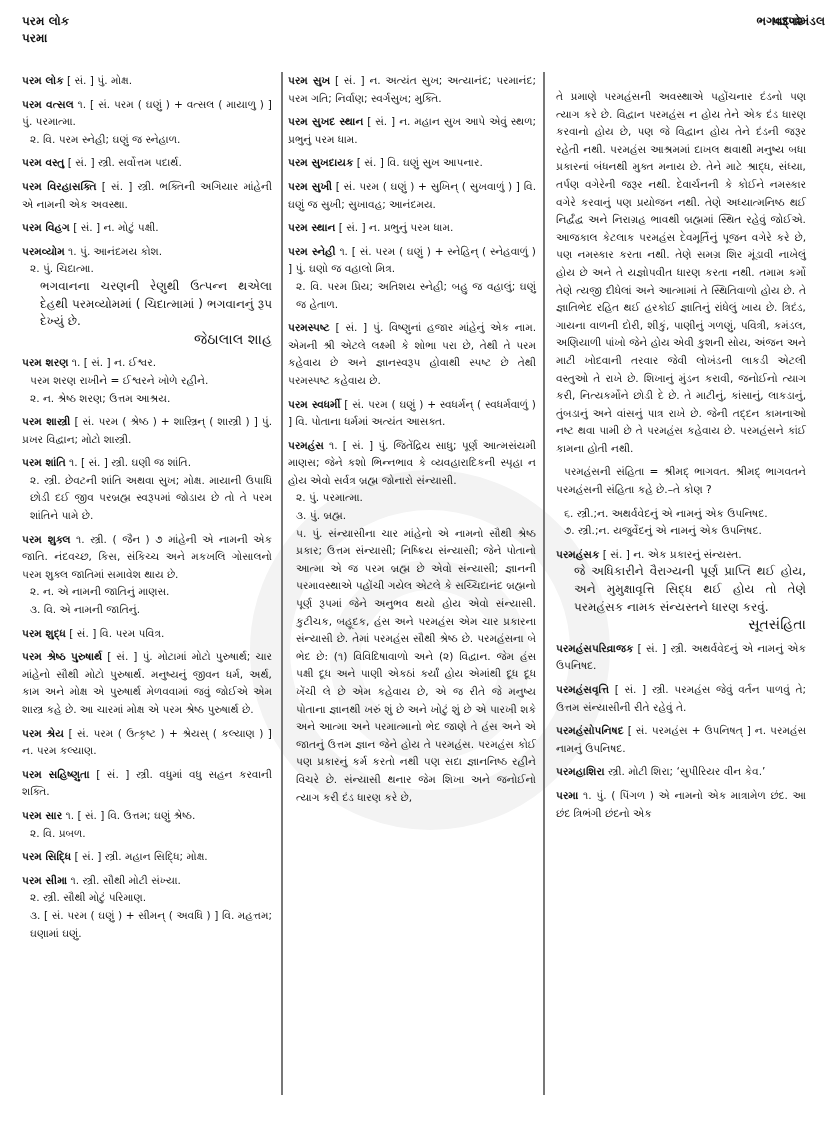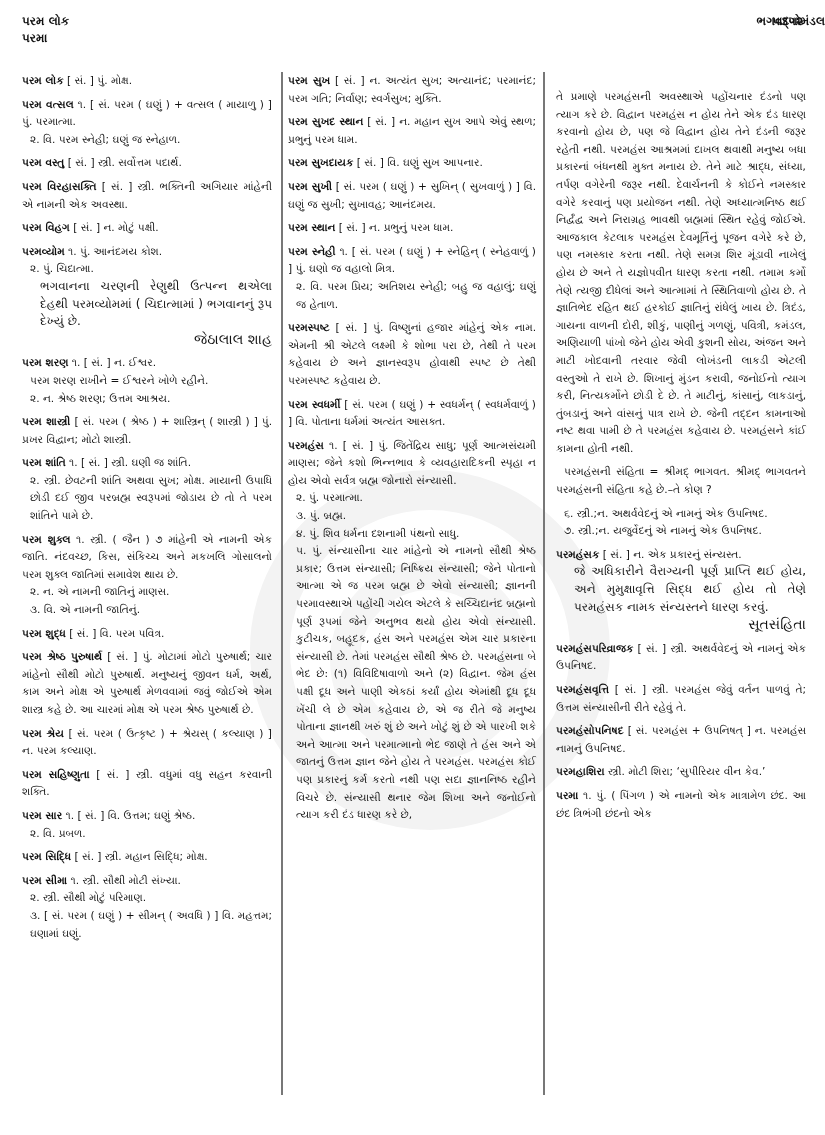--- a/index.html
+++ b/index.html
@@ -149,21 +149,20 @@
       <div class="entry">
         <p><span class="hw">પરમસ્પષ્ટ</span> <span>[ સં. ] પું. વિષ્ણુનાં હજાર માંહેનું એક નામ. એમની શ્રી એટલે લક્ષ્મી કે શોભા પરા છે, તેથી તે પરમ કહેવાય છે અને જ્ઞાનસ્વરૂપ હોવાથી સ્પષ્ટ છે તેથી પરમસ્પષ્ટ કહેવાય છે.</span></p>
       </div>
       <div class="entry">
         <p><span class="hw">પરમ સ્વધર્મી</span> <span>[ સં. પરમ ( ઘણું ) + સ્વધર્મન્ ( સ્વધર્મવાળું ) ] વિ. પોતાના ધર્મમાં અત્યંત આસક્ત.</span></p>
       </div>
       <div class="entry">
         <p><span class="hw">પરમહંસ</span> <span>૧. [ સં. ] પું. જિતેંદ્રિય સાધુ; પૂર્ણ આત્મસંયમી માણસ; જેને કશો ભિન્નભાવ કે વ્યવહારાદિકની સ્પૃહા ન હોય એવો સર્વત્ર બ્રહ્મ જોનારો સંન્યાસી.</span></p>
         <p class="sense">૨. પું. પરમાત્મા.</p>
         <p class="sense">૩. પું. બ્રહ્મ.</p>
-        <p class="sense">૪. પું. શિવ ધર્મના દશનામી પંથનો સાધુ.</p>
         <p class="sense">૫. પું. સંન્યાસીના ચાર માંહેનો એ નામનો સૌથી શ્રેષ્ઠ પ્રકાર; ઉત્તમ સંન્યાસી; નિષ્ક્રિય સંન્યાસી; જેને પોતાનો આત્મા એ જ પરમ બ્રહ્મ છે એવો સંન્યાસી; જ્ઞાનની પરમાવસ્થાએ પહોંચી ગયેલ એટલે કે સચ્ચિદાનંદ બ્રહ્મનો પૂર્ણ રૂપમાં જેને અનુભવ થયો હોય એવો સંન્યાસી. કુટીચક, બહૂદક, હંસ અને પરમહંસ એમ ચાર પ્રકારના સંન્યાસી છે. તેમાં પરમહંસ સૌથી શ્રેષ્ઠ છે. પરમહંસના બે ભેદ છે: (૧) વિવિદિષાવાળો અને (૨) વિદ્વાન. જેમ હંસ પક્ષી દૂધ અને પાણી એકઠાં કર્યાં હોય એમાંથી દૂધ દૂધ ખેંચી લે છે એમ કહેવાય છે, એ જ રીતે જે મનુષ્ય પોતાના જ્ઞાનથી ખરું શું છે અને ખોટું શું છે એ પારખી શકે અને આત્મા અને પરમાત્માનો ભેદ જાણે તે હંસ અને એ જાતનું ઉત્તમ જ્ઞાન જેને હોય તે પરમહંસ. પરમહંસ કોઈ પણ પ્રકારનું કર્મ કરતો નથી પણ સદા જ્ઞાનનિષ્ઠ રહીને વિચરે છે. સંન્યાસી થનાર જેમ શિખા અને જનોઈનો ત્યાગ કરી દંડ ધારણ કરે છે,</p>
       </div>
     </div>
 </div>
 
 <div class="col col-3">
   <p class="entry">તે પ્રમાણે પરમહંસની અવસ્થાએ પહોંચનાર દંડનો પણ ત્યાગ કરે છે. વિદ્વાન પરમહંસ ન હોય તેને એક દંડ ધારણ કરવાનો હોય છે, પણ જે વિદ્વાન હોય તેને દંડની જરૂર રહેતી નથી. પરમહંસ આશ્રમમાં દાખલ થવાથી મનુષ્ય બધા પ્રકારનાં બંધનથી મુક્ત મનાય છે. તેને માટે શ્રાદ્ધ, સંધ્યા, તર્પણ વગેરેની જરૂર નથી. દેવાર્ચનની કે કોઈને નમસ્કાર વગેરે કરવાનું પણ પ્રયોજન નથી. તેણે અધ્યાત્મનિષ્ઠ થઈ નિર્દ્વંદ્વ અને નિરાગ્રહ ભાવથી બ્રહ્મમાં સ્થિત રહેવું જોઈએ. આજકાલ કેટલાક પરમહંસ દેવમૂર્તિનું પૂજન વગેરે કરે છે, પણ નમસ્કાર કરતા નથી. તેણે સમગ્ર શિર મૂંડાવી નાખેલું હોય છે અને તે યજ્ઞોપવીત ધારણ કરતા નથી. તમામ કર્મો તેણે ત્યજી દીધેલાં અને આત્મામાં તે સ્થિતિવાળો હોય છે. તે જ્ઞાતિભેદ રહિત થઈ હરકોઈ જ્ઞાતિનું રાંધેલું ખાય છે. ત્રિદંડ, ગાયના વાળની દોરી, શીકું, પાણીનું ગળણું, પવિત્રી, કમંડલ, અણિયાળી પાંખો જેને હોય એવી કુશની સોય, અંજન અને માટી ખોદવાની તરવાર જેવી લોખંડની લાકડી એટલી વસ્તુઓ તે રાખે છે. શિખાનું મુંડન કરાવી, જનોઈનો ત્યાગ કરી, નિત્યકર્મોને છોડી દે છે. તે માટીનું, કાંસાનું, લાકડાનું, તુંબડાનું અને વાંસનું પાત્ર રાખે છે. જેની તદ્દન કામનાઓ નષ્ટ થવા પામી છે તે પરમહંસ કહેવાય છે. પરમહંસને કાંઈ કામના હોતી નથી.</p>
   <p class="entry para">પરમહંસની સંહિતા = શ્રીમદ્ ભાગવત. શ્રીમદ્ ભાગવતને પરમહંસની સંહિતા કહે છે.–તે કોણ ?</p>
   <div class="entry">
     <p class="sense">૬. સ્ત્રી.;ન. અથર્વવેદનું એ નામનું એક ઉપનિષદ.</p>

